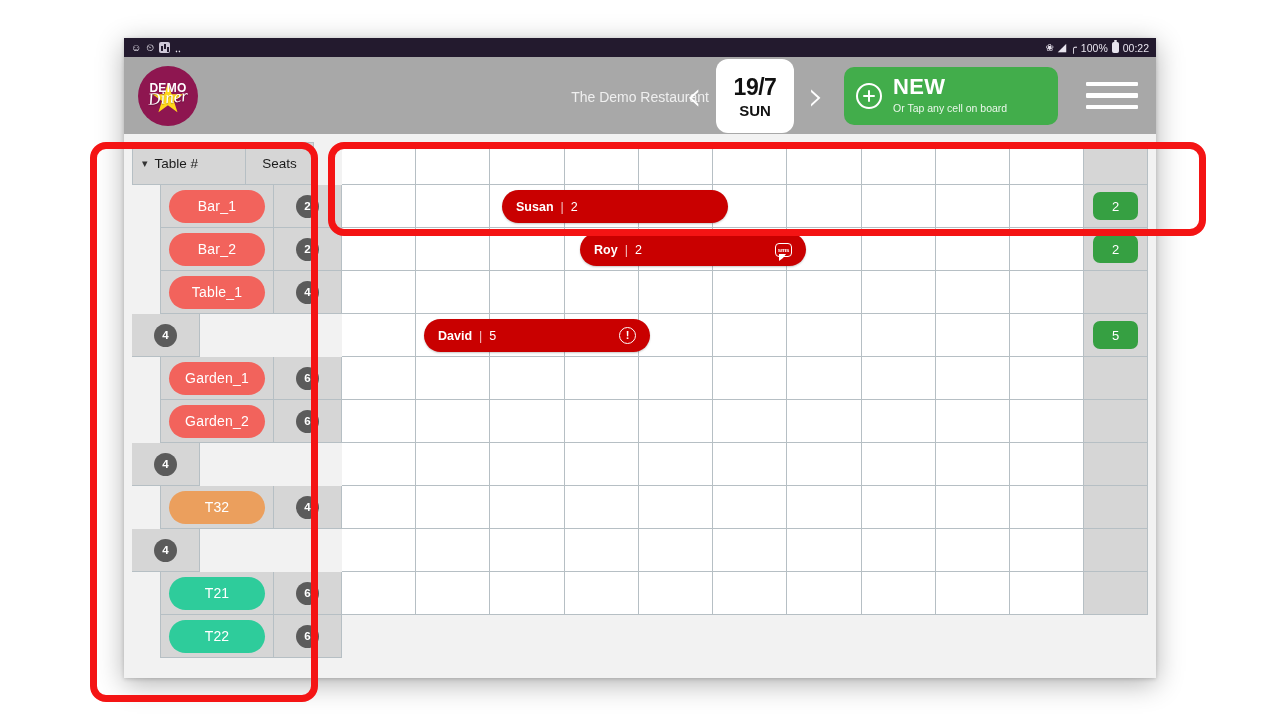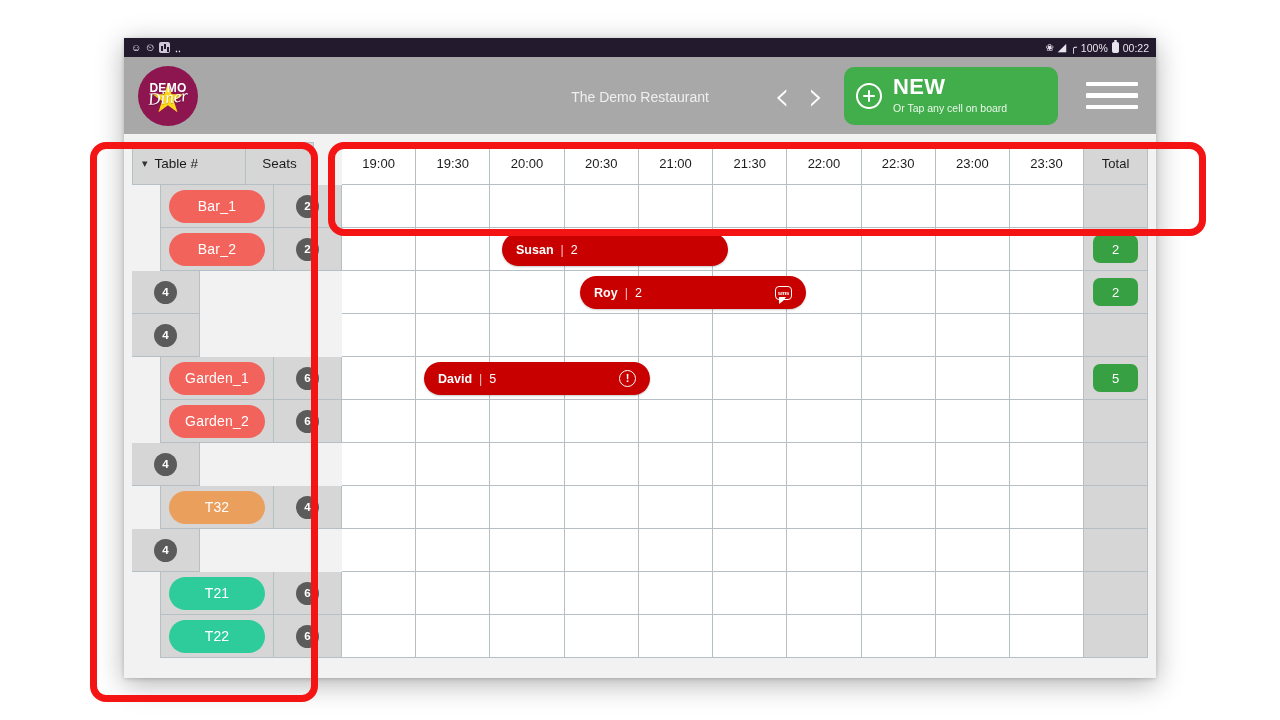--- a/index.html
+++ b/index.html
@@ -239,20 +239,24 @@
       <span class="l1">DEMO</span>
       <span class="l2">Diner</span>
     </div>
 
     <div id="titleblock">
       <div class="t2">The Demo Restaurant</div>
     </div>
 
     <div id="datenav">
       <span class="chev">‹</span>
+      <div id="datebox">
+        <span class="d1">19/7</span>
+        <span class="d2">SUN</span>
+      </div>
       <span class="chev">›</span>
 
       <div id="newbtn">
         <span class="plus-ico"></span>
         <span>
           <span class="nb1">NEW</span><br>
           <span class="nb2">Or Tap any cell on board</span>
         </span>
       </div>
 
@@ -286,20 +290,23 @@
           </div>
           <div class="row">
             <div class="cell-name" style="width:114px">
               <span class="pill" style="background:#f2635c">Bar_2</span>
             </div>
             <div class="cell-seats" style="width:68px">
               <span class="seat-badge">2</span>
             </div>
           </div>
           <div class="row">
+            <div class="cell-name" style="width:114px">
+              <span class="pill" style="background:#f2635c">Table_1</span>
+            </div>
             <div class="cell-seats" style="width:68px">
               <span class="seat-badge">4</span>
             </div>
           </div>
           <div class="row">
             <div class="cell-seats" style="width:68px">
               <span class="seat-badge">4</span>
             </div>
           </div>
           <div class="row">
@@ -349,33 +356,20 @@
               <span class="pill" style="background:#2ecc9b">T22</span>
             </div>
             <div class="cell-seats" style="width:68px">
               <span class="seat-badge">6</span>
             </div>
           </div>
         </div>
     </div>
 
     <div id="gridpane">
-      <div class="hdr-row" id="timehdr">
-          <div class="hdr-time" style="width: 78px;">19:00</div>
-          <div class="hdr-time" style="width: 78px;">19:30</div>
-          <div class="hdr-time" style="width: 78px;">20:00</div>
-          <div class="hdr-time" style="width: 78px;">20:30</div>
-          <div class="hdr-time" style="width: 78px;">21:00</div>
-          <div class="hdr-time" style="width: 78px;">21:30</div>
-          <div class="hdr-time" style="width: 78px;">22:00</div>
-          <div class="hdr-time" style="width: 78px;">22:30</div>
-          <div class="hdr-time" style="width: 78px;">23:00</div>
-          <div class="hdr-time" style="width: 78px;">23:30</div>
-          <div class="hdr-time total" style="width: 67px;">Total</div>
-        </div>
       <div id="gridbody">
           <div class="row">
             <div class="slot" style="width:78px"></div>
             <div class="slot" style="width:78px"></div>
             <div class="slot" style="width:78px"></div>
             <div class="slot" style="width:78px"></div>
             <div class="slot" style="width:78px"></div>
             <div class="slot" style="width:78px"></div>
             <div class="slot" style="width:78px"></div>
             <div class="slot" style="width:78px"></div>

